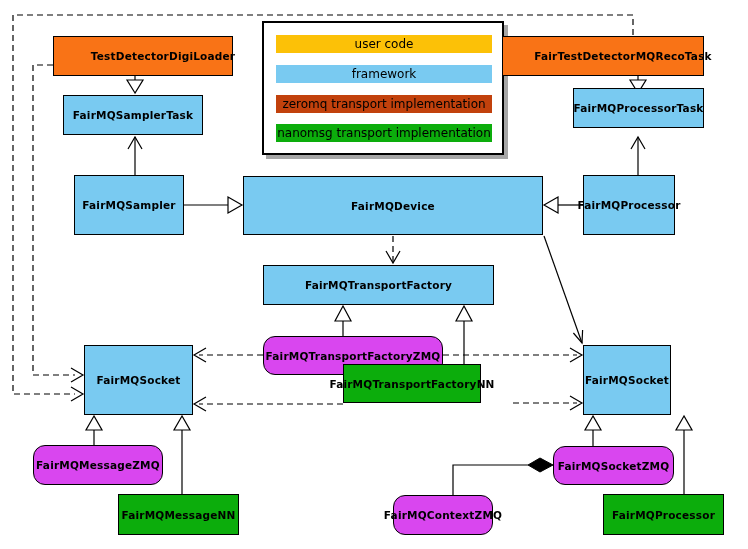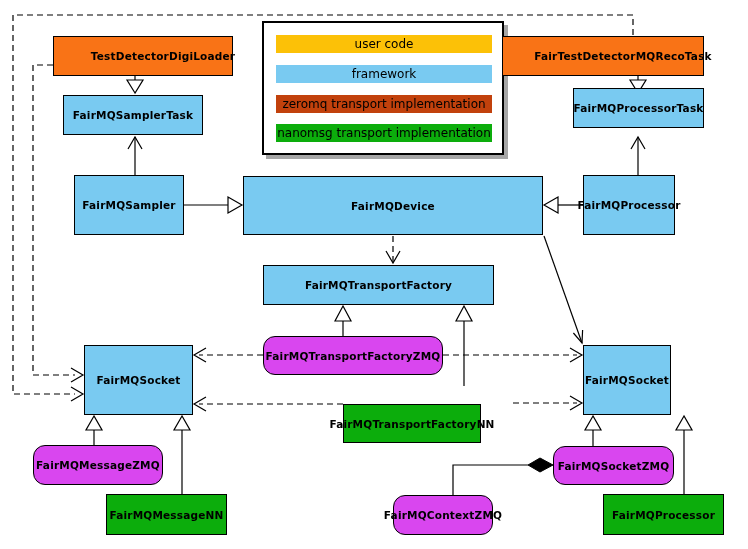--- a/index.html
+++ b/index.html
@@ -153,27 +153,27 @@
   <div class="node cat-framework abstract" style="left:573px;top:88px;width:131px;height:40px">FairMQProcessorTask</div>
 
   <div class="node cat-framework" style="left:583px;top:175px;width:92px;height:60px">FairMQProcessor</div>
 
   <div class="node cat-framework" style="left:243px;top:176px;width:300px;height:59px">FairMQDevice</div>
 
   <div class="node cat-framework abstract" style="left:263px;top:265px;width:231px;height:40px">FairMQTransportFactory</div>
 
   <div class="node cat-zeromq" style="left:263px;top:336px;width:180px;height:39px">FairMQTransportFactoryZMQ</div>
 
-  <div class="node cat-nanomsg" style="left:343px;top:404px;width:138px;height:39px">FairMQTransportFactoryNN</div>
+  <div class="node cat-nanomsg" style="left:343px;top:364px;width:138px;height:39px">FairMQTransportFactoryNN</div>
 
   <div class="node cat-framework abstract" style="left:84px;top:345px;width:109px;height:70px">FairMQSocket</div>
 
   <div class="node cat-zeromq" style="left:33px;top:445px;width:130px;height:40px">FairMQMessageZMQ</div>
 
-  <div class="node cat-nanomsg" style="left:106px;top:494px;width:121px;height:41px">FairMQMessageNN</div>
+  <div class="node cat-nanomsg" style="left:118px;top:494px;width:121px;height:41px">FairMQMessageNN</div>
 
   <div class="node cat-framework abstract" style="left:583px;top:345px;width:88px;height:70px">FairMQSocket</div>
 
   <div class="node cat-zeromq" style="left:553px;top:446px;width:121px;height:39px">FairMQSocketZMQ</div>
 
   <div class="node cat-nanomsg" style="left:603px;top:494px;width:121px;height:41px">FairMQProcessor</div>
 
   <div class="node cat-zeromq" style="left:393px;top:495px;width:100px;height:40px">FairMQContextZMQ</div>
 
 </div>

